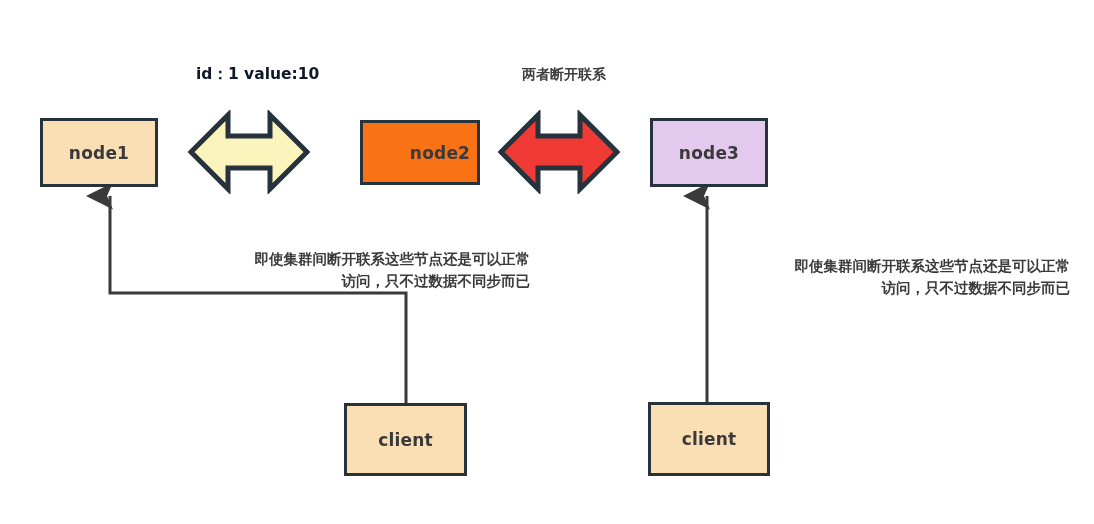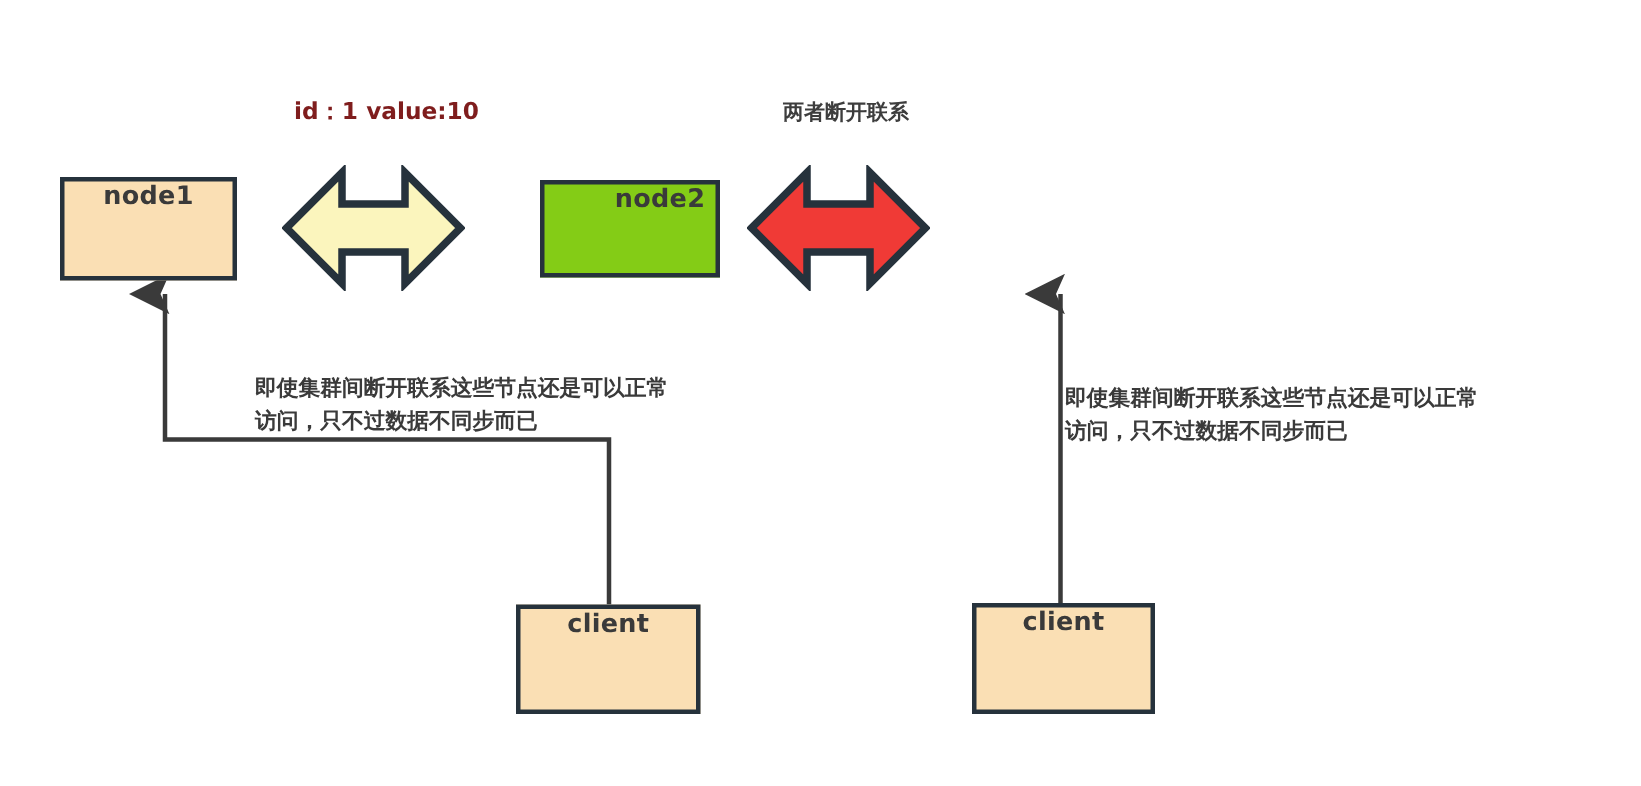--- a/index.html
+++ b/index.html
@@ -23,52 +23,52 @@
     left: 0;
     top: 0;
     width: 1094px;
     height: 524px;
   }
   .node {
     position: absolute;
     box-sizing: border-box;
     border: 3px solid #26323c;
     display: flex;
-    align-items: flex-start;
+    align-items: center;
     justify-content: center;
     font-weight: bold;
     font-size: 17px;
     color: #3a3a3a;
     letter-spacing: 0.2px;
   }
   .node-orange { background: #fadfb4; }
-  .node-blue   { background: #84cc16; padding-left: 40px; }
+  .node-blue   { background: #f97316; padding-left: 40px; }
   .node-purple { background: #e4c9ef; }
 
   .cap-label {
     position: absolute;
     font-weight: bold;
     font-size: 15.5px;
-    color: #7f1d1d;
+    color: #0f172a;
     white-space: nowrap;
   }
   .cap-cn {
     position: absolute;
     font-weight: bold;
     font-size: 14px;
     color: #3d3d3d;
     white-space: nowrap;
   }
   .note {
     position: absolute;
     font-weight: bold;
     font-size: 14.5px;
     line-height: 22px;
     color: #3a3a3a;
-    text-align: left;
+    text-align: right;
     white-space: pre-line;
   }
   .arrow-shape {
     position: absolute;
   }
 </style>
 </head>
 <body>
 
 <div id="canvas">
@@ -99,20 +99,23 @@
 
 
   <div class="node node-orange" style="left:40px; top:118px; width:118px; height:69px;">
     <span>node1</span>
   </div>
 
   <div class="node node-blue" style="left:360px; top:120px; width:120px; height:65px;">
     <span>node2</span>
   </div>
 
+  <div class="node node-purple" style="left:650px; top:118px; width:118px; height:69px;">
+    <span>node3</span>
+  </div>
 
   <div class="node node-orange" style="left:344px; top:403px; width:123px; height:73px;">
     <span>client</span>
   </div>
 
   <div class="node node-orange" style="left:648px; top:402px; width:122px; height:74px;">
     <span>client</span>
   </div>
 
   <div class="note" style="left:170px; top:248px; width:360px;">即使集群间断开联系这些节点还是可以正常

